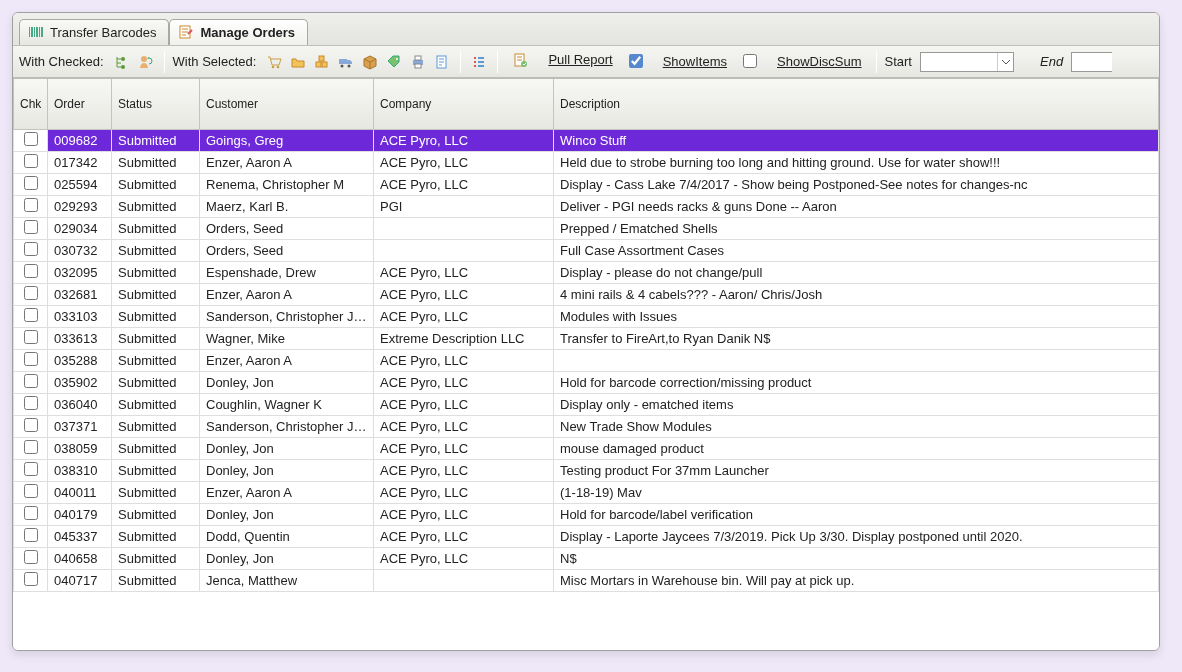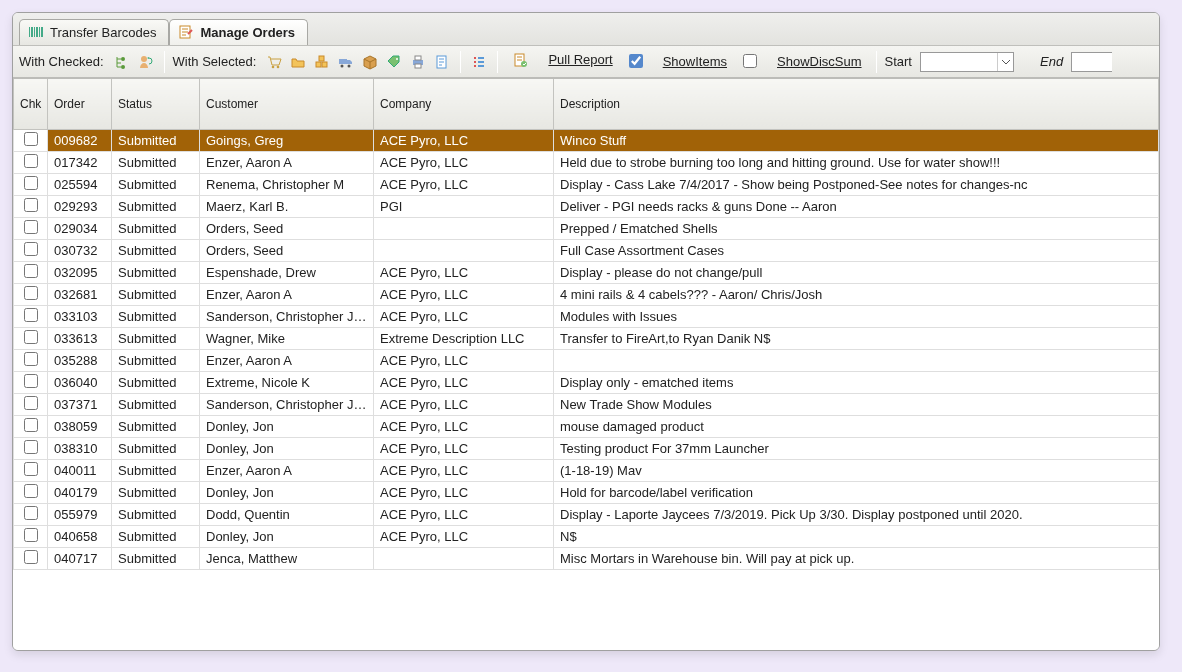--- a/index.html
+++ b/index.html
@@ -121,21 +121,21 @@
     text-overflow: ellipsis;
     font-size: 13px;
   }
   .col-chk  { width: 34px; }
   .col-order{ width: 64px; }
   .col-status{ width: 88px;}
   .col-cust{ width: 174px;}
   .col-comp{ width: 180px;}
   .col-desc{ }
   tr.selected td {
-    background: #a16207;
+    background: #6d28d9;
     color: #fff;
   }
   tr.selected td.cell-chk { background:#fff; color:#222;}
   td.cell-chk { text-align:center; }
   td.cell-chk input { width:14px;height:14px;margin:0; }
 </style>
 </head>
 <body>
 
 <div class="app-window">
@@ -382,23 +382,31 @@
           <tr>
             <td class="cell-chk"><input type="checkbox" style=""></td>
             <td>035288</td>
             <td>Submitted</td>
             <td>Enzer, Aaron A</td>
             <td>ACE Pyro, LLC</td>
             <td></td>
           </tr>
           <tr>
             <td class="cell-chk"><input type="checkbox" style=""></td>
+            <td>035902</td>
+            <td>Submitted</td>
+            <td>Donley, Jon</td>
+            <td>ACE Pyro, LLC</td>
+            <td>Hold for barcode correction/missing product</td>
+          </tr>
+          <tr>
+            <td class="cell-chk"><input type="checkbox" style=""></td>
             <td>036040</td>
             <td>Submitted</td>
-            <td>Extreme, Nicole K</td>
+            <td>Coughlin, Wagner K</td>
             <td>ACE Pyro, LLC</td>
             <td>Display only - ematched items</td>
           </tr>
           <tr>
             <td class="cell-chk"><input type="checkbox" style=""></td>
             <td>037371</td>
             <td>Submitted</td>
             <td>Sanderson, Christopher  Ja...</td>
             <td>ACE Pyro, LLC</td>
             <td>New Trade Show Modules</td>
@@ -430,21 +438,21 @@
           <tr>
             <td class="cell-chk"><input type="checkbox" style=""></td>
             <td>040179</td>
             <td>Submitted</td>
             <td>Donley, Jon</td>
             <td>ACE Pyro, LLC</td>
             <td>Hold for barcode/label verification</td>
           </tr>
           <tr>
             <td class="cell-chk"><input type="checkbox" style=""></td>
-            <td>055979</td>
+            <td>045337</td>
             <td>Submitted</td>
             <td>Dodd, Quentin</td>
             <td>ACE Pyro, LLC</td>
             <td>Display - Laporte Jaycees 7/3/2019. Pick Up 3/30. Display postponed until 2020.</td>
           </tr>
           <tr>
             <td class="cell-chk"><input type="checkbox" style=""></td>
             <td>040658</td>
             <td>Submitted</td>
             <td>Donley, Jon</td>

